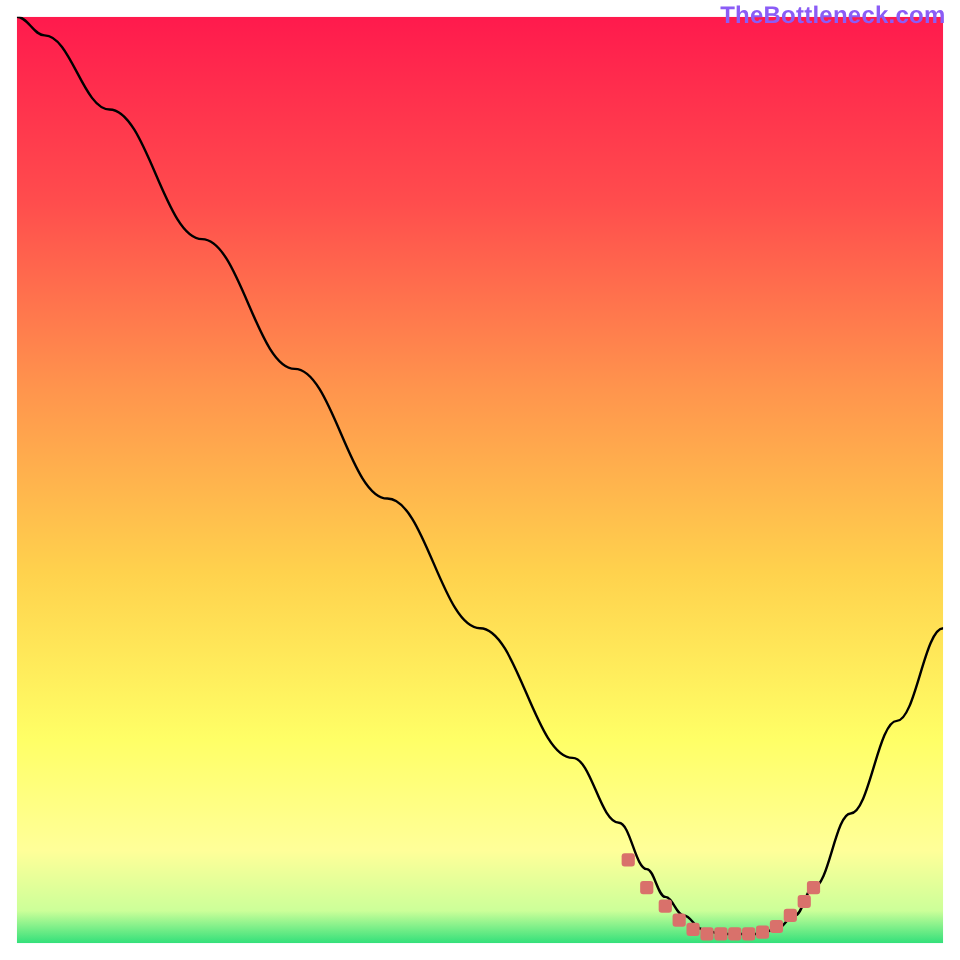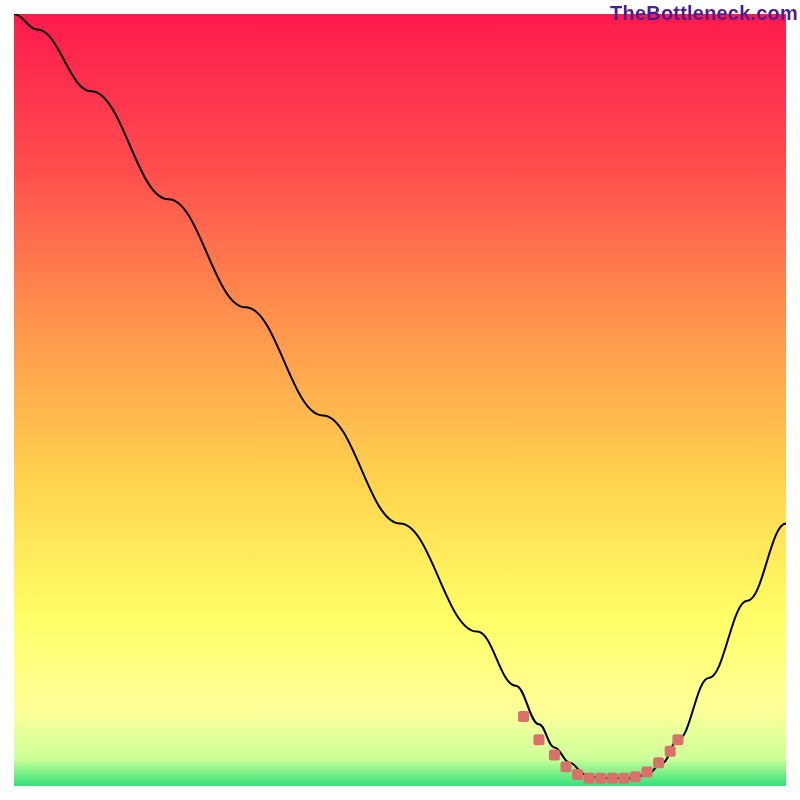--- a/index.html
+++ b/index.html
@@ -33,24 +33,24 @@
   .curve-svg {
     position: absolute;
     left: 0;
     top: 0;
     width: 100%;
     height: 100%;
   }
   .watermark {
     position: absolute;
     top: 2px;
-    right: 2px;
+    right: 12px;
     font-size: 20px;
     font-weight: 600;
-    color: #4c1d95;
+    color: #8b5cf6;
     letter-spacing: 0.2px;
   }
 </style>
 </head>
 <body>
 
 <div class="chart-container">
 
   <div class="plot-area">
     <svg class="gradient-bg" viewBox="0 0 772 772" preserveAspectRatio="none">

